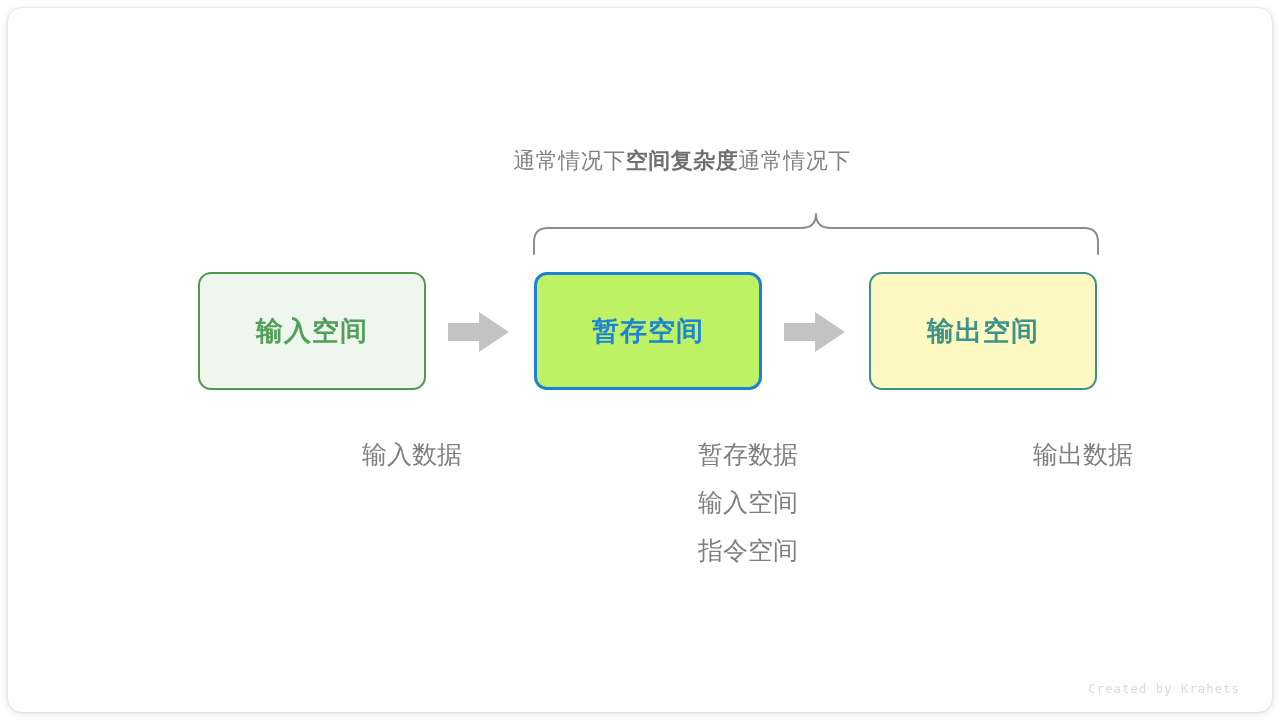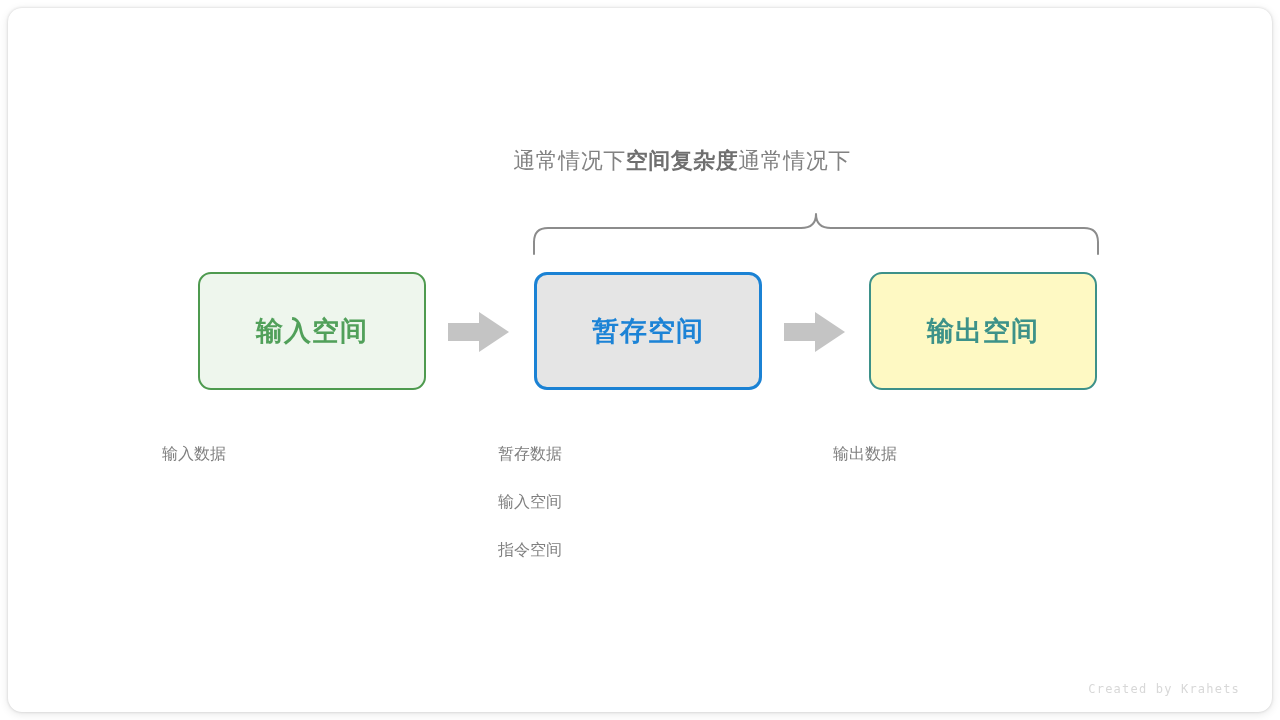--- a/index.html
+++ b/index.html
@@ -83,21 +83,21 @@
     letter-spacing: 1px;
   }
   #box-input {
     left: 190px;
     background: #eef6ed;
     border: 2px solid #4e9a4f;
     color: #51a05a;
   }
   #box-temp {
     left: 526px;
-    background: #e5e5e5;
+    background: #bef264;
     border: 3px solid #1b82d4;
     color: #1c83d6;
   }
   #box-output {
     left: 861px;
     background: #fef9c3;
     border: 2px solid #3d9189;
     color: #3d9289;
   }
 
@@ -109,22 +109,22 @@
     height: 42px;
   }
   #arrow-1 { left: 440px; }
   #arrow-2 { left: 776px; }
 
   
   .caption-col {
     position: absolute;
     top: 422px;
     width: 300px;
-    text-align: left;
-    font-size: 16px;
+    text-align: right;
+    font-size: 25px;
     color: #7f7f7f;
     line-height: 48px;
   }
   #caption-input  { left: 154px; }
   #caption-temp   { left: 490px; }
   #caption-output { left: 825px; }
   .caption-line { display: block; white-space: nowrap; }
 
   
   #footer {

